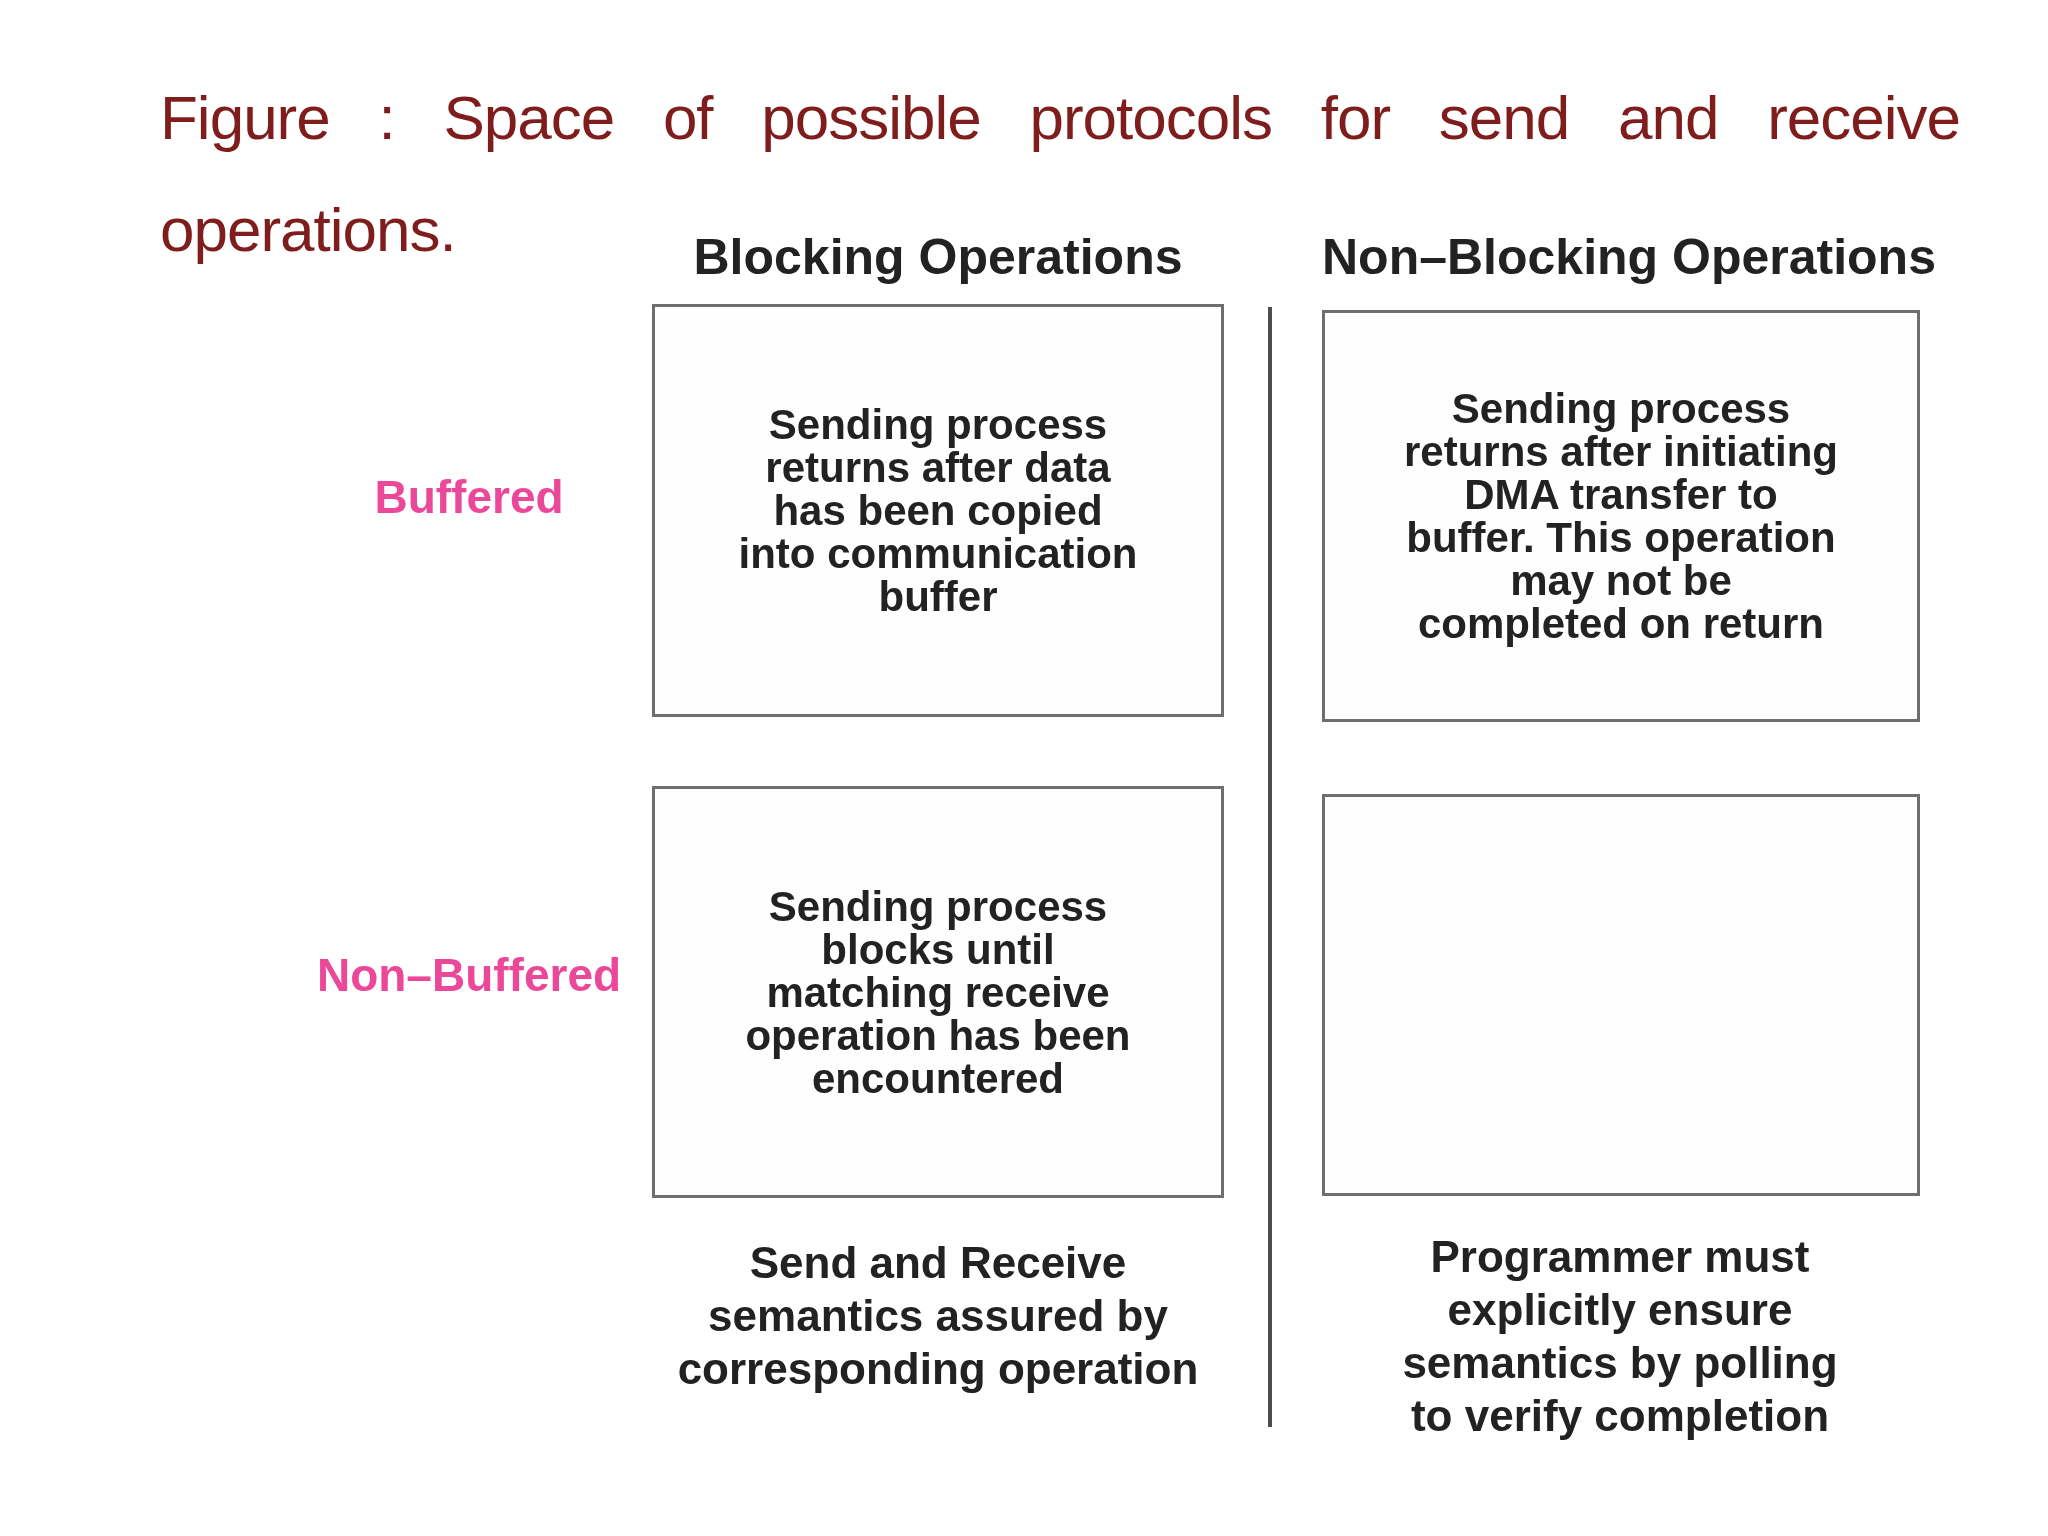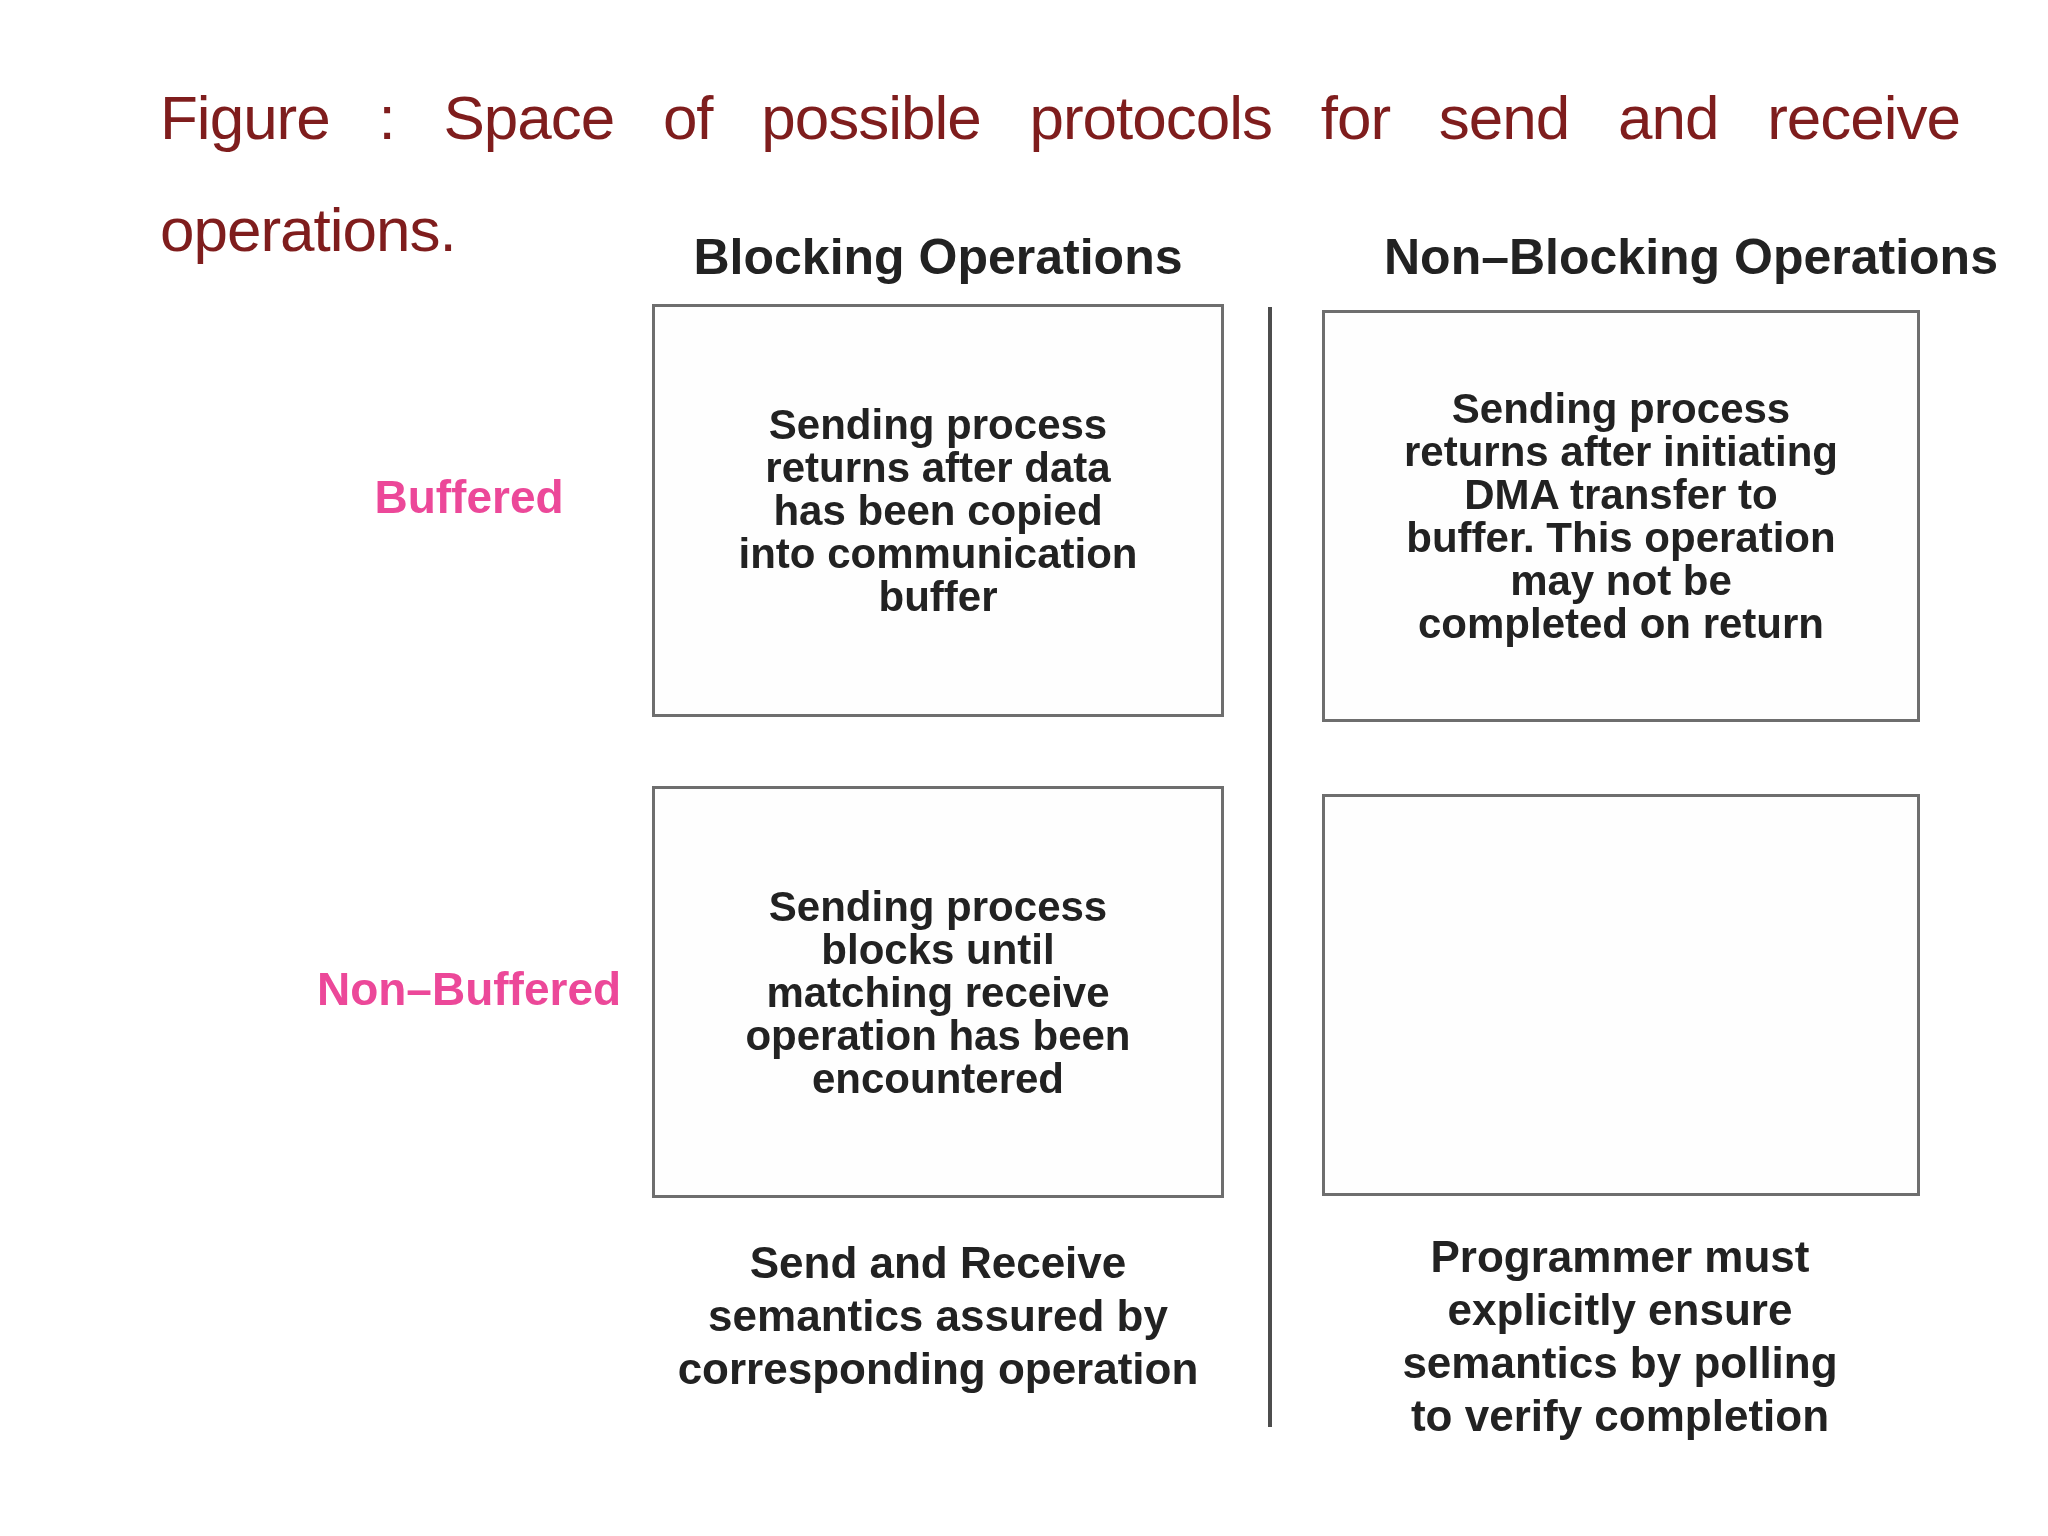--- a/index.html
+++ b/index.html
@@ -41,21 +41,21 @@
   .col-header {
     position: absolute;
     top: 228px;
     font-size: 50px;
     font-weight: bold;
     text-align: center;
     color: #222222;
     white-space: nowrap;
   }
   .col-header.left  { left: 652px;  width: 572px; }
-  .col-header.right { left: 1384px; width: 598px; }
+  .col-header.right { left: 1322px; width: 598px; }
 
   .divider {
     position: absolute;
     left: 1268px;
     top: 307px;
     width: 4px;
     height: 1120px;
     background: #4d4d4d;
   }
 
@@ -63,21 +63,21 @@
     position: absolute;
     width: 390px;
     left: 274px;
     font-size: 46px;
     font-weight: bold;
     text-align: center;
     color: #ec4899;
     white-space: nowrap;
   }
   .row-label.buffered    { top: 470px; }
-  .row-label.nonbuffered { top: 948px; margin-top: 14px; }
+  .row-label.nonbuffered { top: 948px; }
 
   .cell {
     position: absolute;
     border: 3px solid #6e6e6e;
     background: #fefefe;
     display: flex;
     align-items: center;
     justify-content: center;
     box-sizing: border-box;
     padding: 20px;

